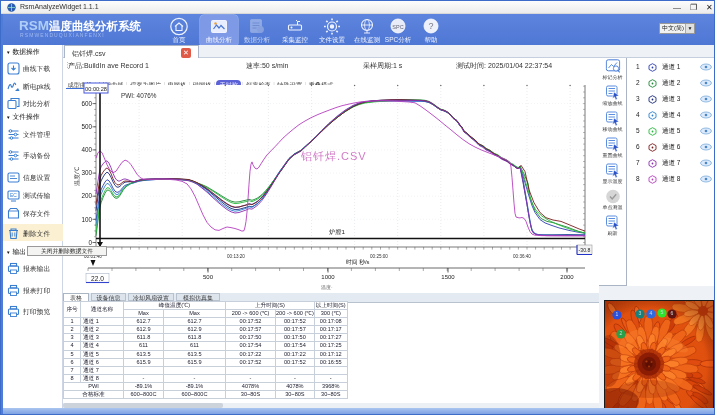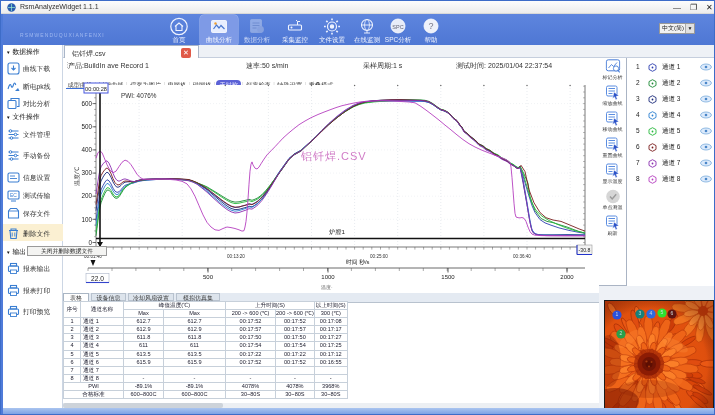--- a/index.html
+++ b/index.html
@@ -13,20 +13,21 @@
         <circle cx="4.5" cy="4.5" r="4.2" fill="#2a5db0"></circle>
         <path d="M1 4.5 h7 M4.5 1 v7" stroke="#9ec" stroke-width="0.7"></path>
       </svg>
  <span style="position:absolute;left:19px;top:2px;font-size:7px;color:#333">RsmAnalyzeWidget 1.1.1</span>
  <span style="position:absolute;left:672px;top:1.5px;font-size:8px;color:#222">—</span>
  <span style="position:absolute;left:689px;top:1.5px;font-size:8px;color:#222">❐</span>
  <span style="position:absolute;left:705px;top:1.5px;font-size:8px;color:#222">✕</span>
 </div>
 
 <div style="position:absolute;left:0;top:13px;width:715px;height:31px;background:linear-gradient(#5e85de,#4e77d4)">
+ <div style="position:absolute;left:18px;top:4px;font-size:11.5px;font-weight:bold;color:#fff;white-space:nowrap"><span style="color:#aecdf8;font-size:13.5px">RSM</span>温度曲线分析系统</div>
  <div style="position:absolute;left:19px;top:17.5px;font-size:5px;color:#9fb8f0;letter-spacing:1.1px;white-space:nowrap">RSMWENDUQUXIANFENXI</div>
  <div style="position:absolute;left:159px;top:1px;width:38px;height:32px;">
         <div style="position:absolute;left:50%;top:2px;transform:translateX(-50%)"><svg width="19" height="19">
             <circle cx="9.5" cy="9.5" r="8.2" fill="none" stroke="#f0f4ff" stroke-width="1.2"></circle>
             <path d="M5.5 9.5 l4-3.5 4 3.5 M6.5 9 v4.5 h6 V9" fill="none" stroke="#f0f4ff" stroke-width="1.1"></path>
           </svg></div>
         <div style="position:absolute;left:0;top:21px;width:100%;text-align:center;font-size:6.5px;color:#eef2ff;white-space:nowrap">首页</div>
       </div>
 <div style="position:absolute;left:199px;top:1px;width:38px;height:32px;background:#7e9ae6;border-radius:4px;box-shadow:0 0 0 0.5px #a9bcf0;">
         <div style="position:absolute;left:50%;top:2px;transform:translateX(-50%)"><svg width="19" height="19">

